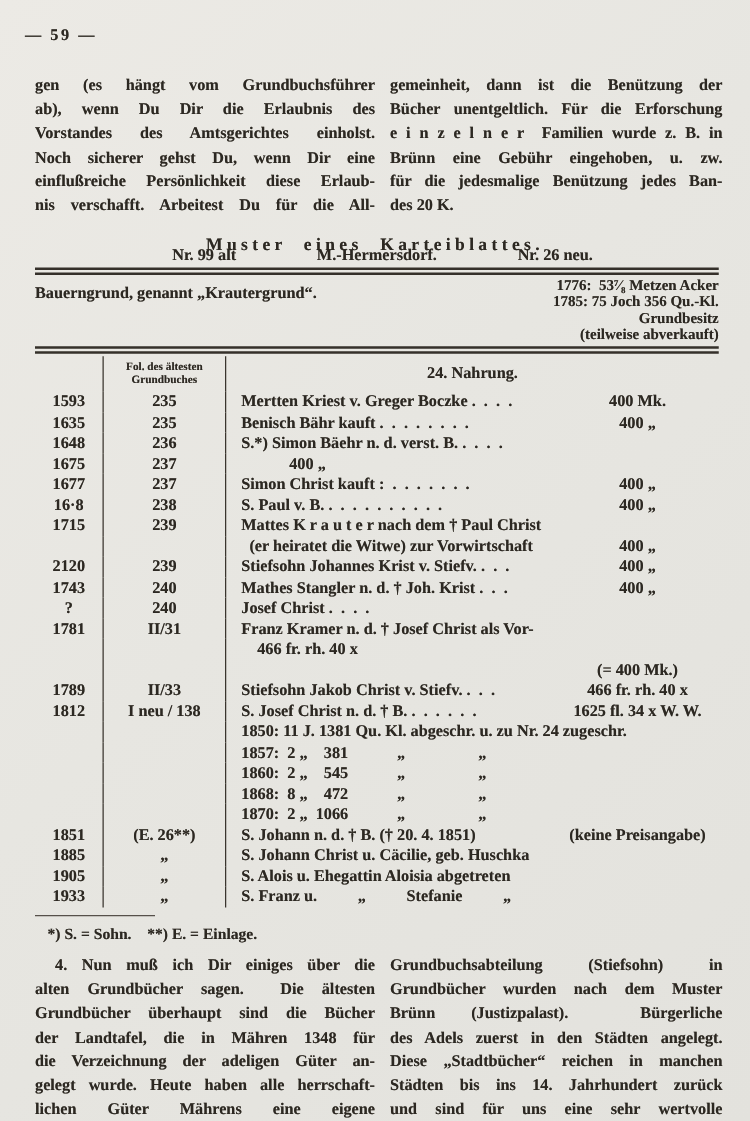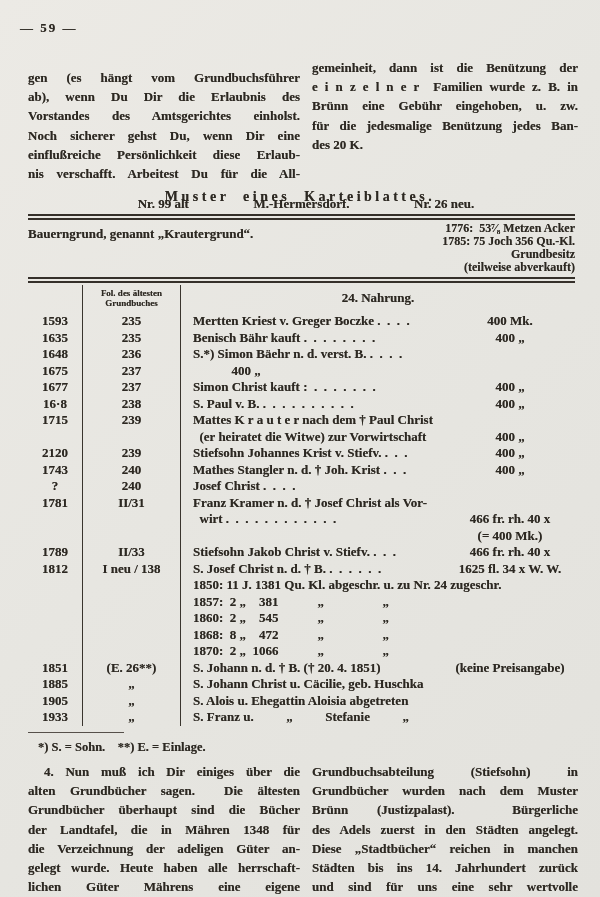--- a/index.html
+++ b/index.html
@@ -7,21 +7,21 @@
     position:relative;
     width:600px;height:897px;
     background:linear-gradient(135deg,#eceae5 0%,#e7e6e1 45%,#e3e2dd 100%);
     font-family:"Liberation Serif","DejaVu Serif",serif;
     color:#2c2822;
     overflow:hidden;
   }
   .ink{font-weight:700;text-shadow:0 0 .5px rgba(44,38,28,.55);}
   .pageno{position:absolute;top:20px;left:0;width:100%;text-align:left;font-size:13px;letter-spacing:2px;padding-left:20px;}
   .col{position:absolute;font-size:13px;line-height:19.2px;}
-  .col-tl{top:68px;left:28px;width:272px;}
+  .col-tl{top:58px;left:28px;width:272px;}
   .col-tr{top:58px;left:312px;width:266px;}
   .col-bl{top:762px;left:28px;width:272px;}
   .col-br{top:762px;left:312px;width:266px;}
   .pline{text-align:justify;text-align-last:justify;white-space:pre-wrap;}
   .pline.end{text-align-last:left;}
   .pline.indent{text-indent:16px;}
   .heading{position:absolute;top:189px;left:0;width:100%;text-align:center;
     font-size:14px;letter-spacing:3.5px;word-spacing:7px;}
   .sheet{position:absolute;top:196px;left:28px;width:547px;font-size:13px;}
   .card-head{display:flex;line-height:15px;font-size:13px;}
@@ -57,20 +57,21 @@
     <div class="pline">gen (es hängt vom Grundbuchsführer</div>
     <div class="pline">ab), wenn Du Dir die Erlaubnis des</div>
     <div class="pline">Vorstandes des Amtsgerichtes einholst.</div>
     <div class="pline">Noch sicherer gehst Du, wenn Dir eine</div>
     <div class="pline">einflußreiche Persönlichkeit diese Erlaub-</div>
     <div class="pline">nis verschafft. Arbeitest Du für die All-</div>
   </div>
 
   <div class="col col-tr">
     <div class="pline">gemeinheit, dann ist die Benützung der</div>
+    <div class="pline">Bücher unentgeltlich. Für die Erforschung</div>
     <div class="pline">e i n z e l n e r  Familien wurde z. B. in</div>
     <div class="pline">Brünn eine Gebühr eingehoben, u. zw.</div>
     <div class="pline">für die jedesmalige Benützung jedes Ban-</div>
     <div class="pline end">des 20 K.</div>
   </div>
 
   <div class="heading">Muster eines Karteiblattes.</div>
 
   <div class="sheet">
 
@@ -172,21 +173,20 @@
         </div>
       <div class="trow">
           <div class="cy">1781</div>
           <div class="cf">II/31</div>
           <div class="cd">Franz Kramer n. d. † Josef Christ als Vor-</div>
           <div class="ca"></div>
         </div>
       <div class="trow">
           <div class="cy"></div>
           <div class="cf"></div>
-          <div class="cd">  wirt .  .  .  .  .  .  .  .  .  .  .  .</div>
           <div class="ca">466 fr. rh. 40 x</div>
         </div>
       <div class="trow">
           <div class="cy"></div>
           <div class="cf"></div>
           <div class="cd"></div>
           <div class="ca">(= 400 Mk.)</div>
         </div>
       <div class="trow">
           <div class="cy">1789</div>

